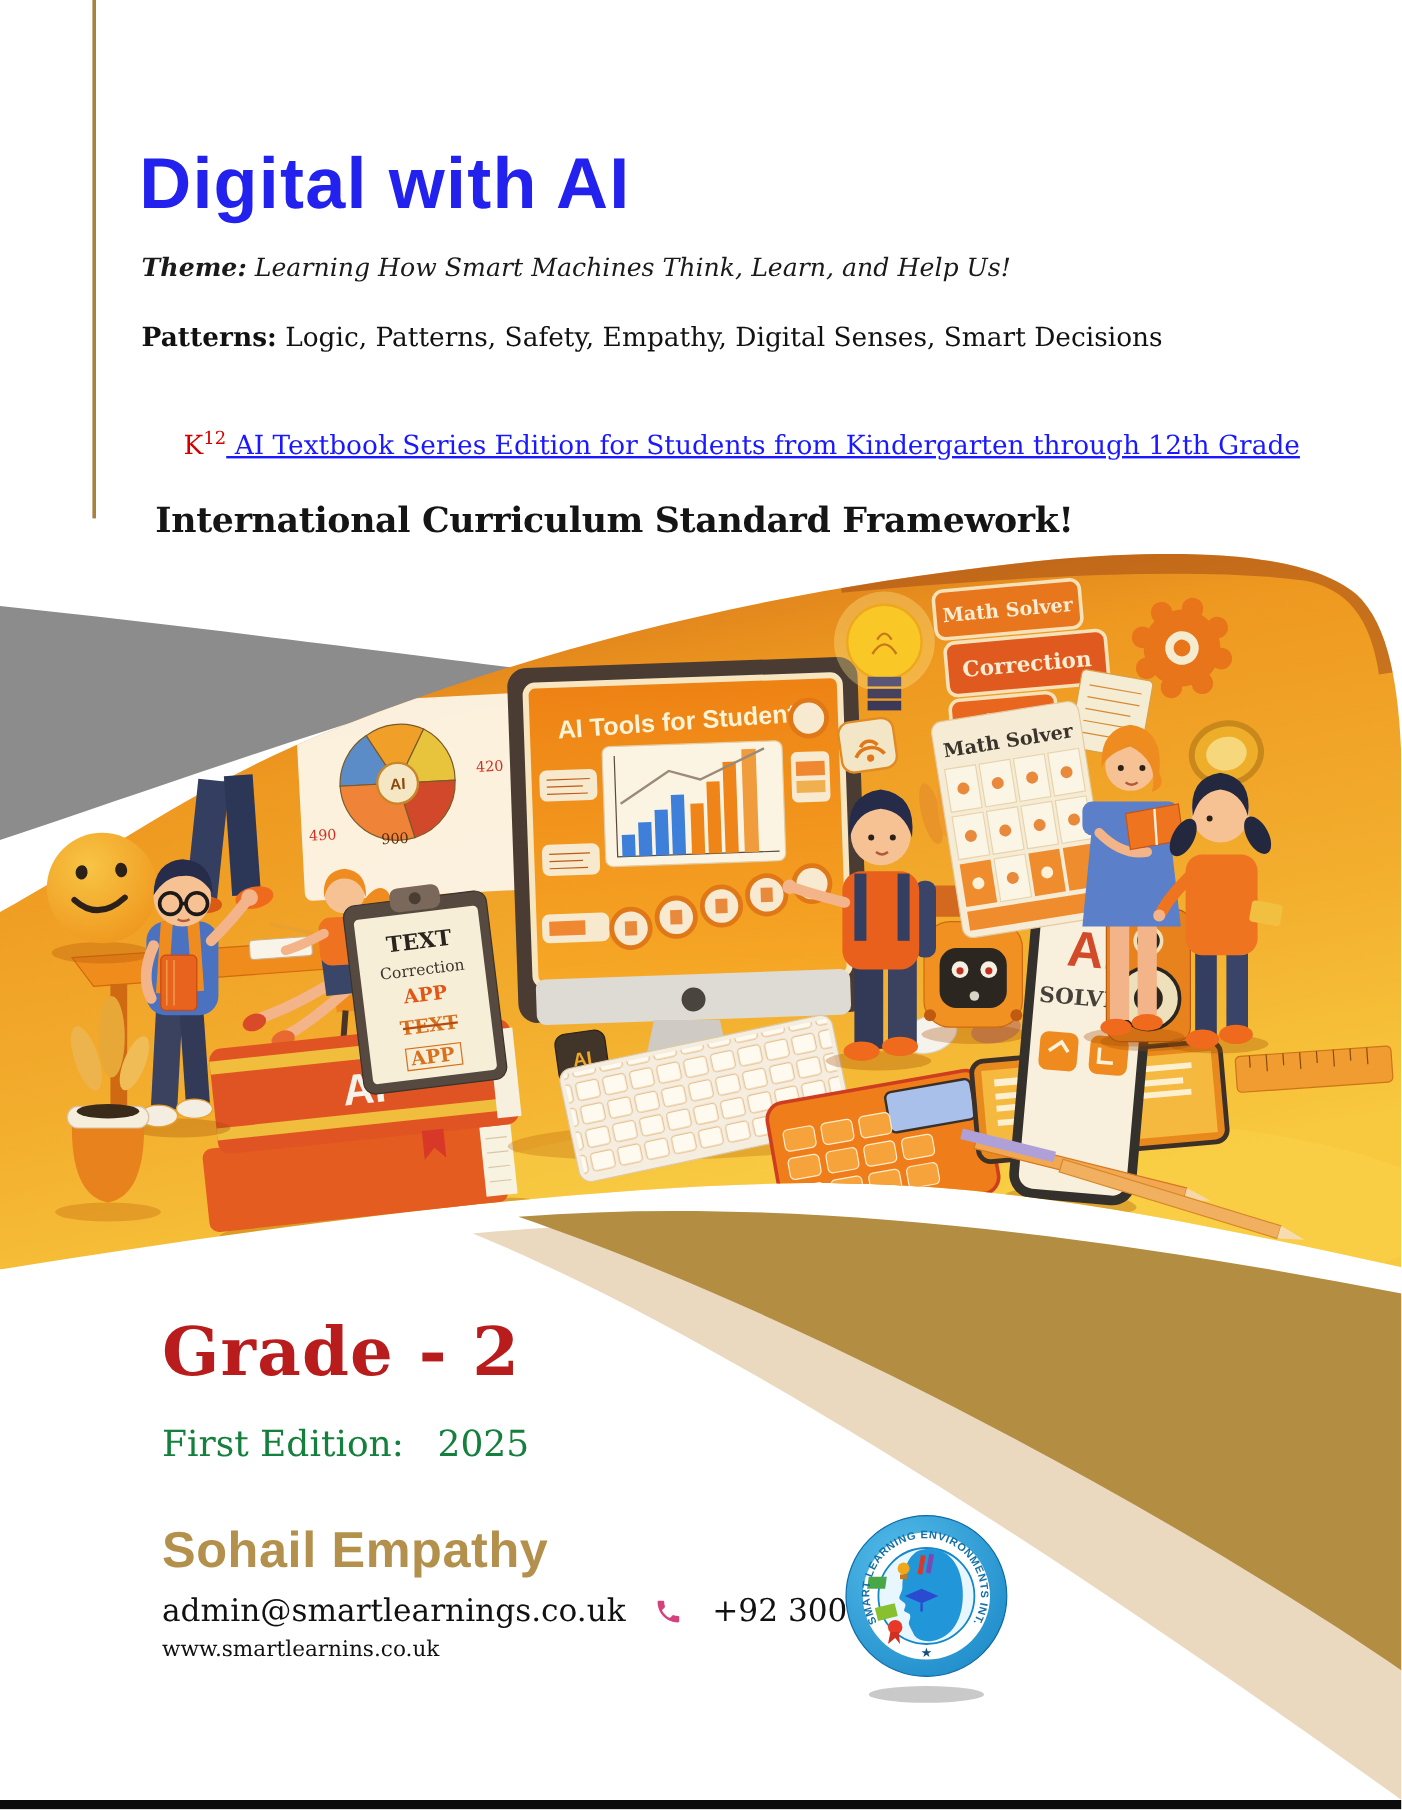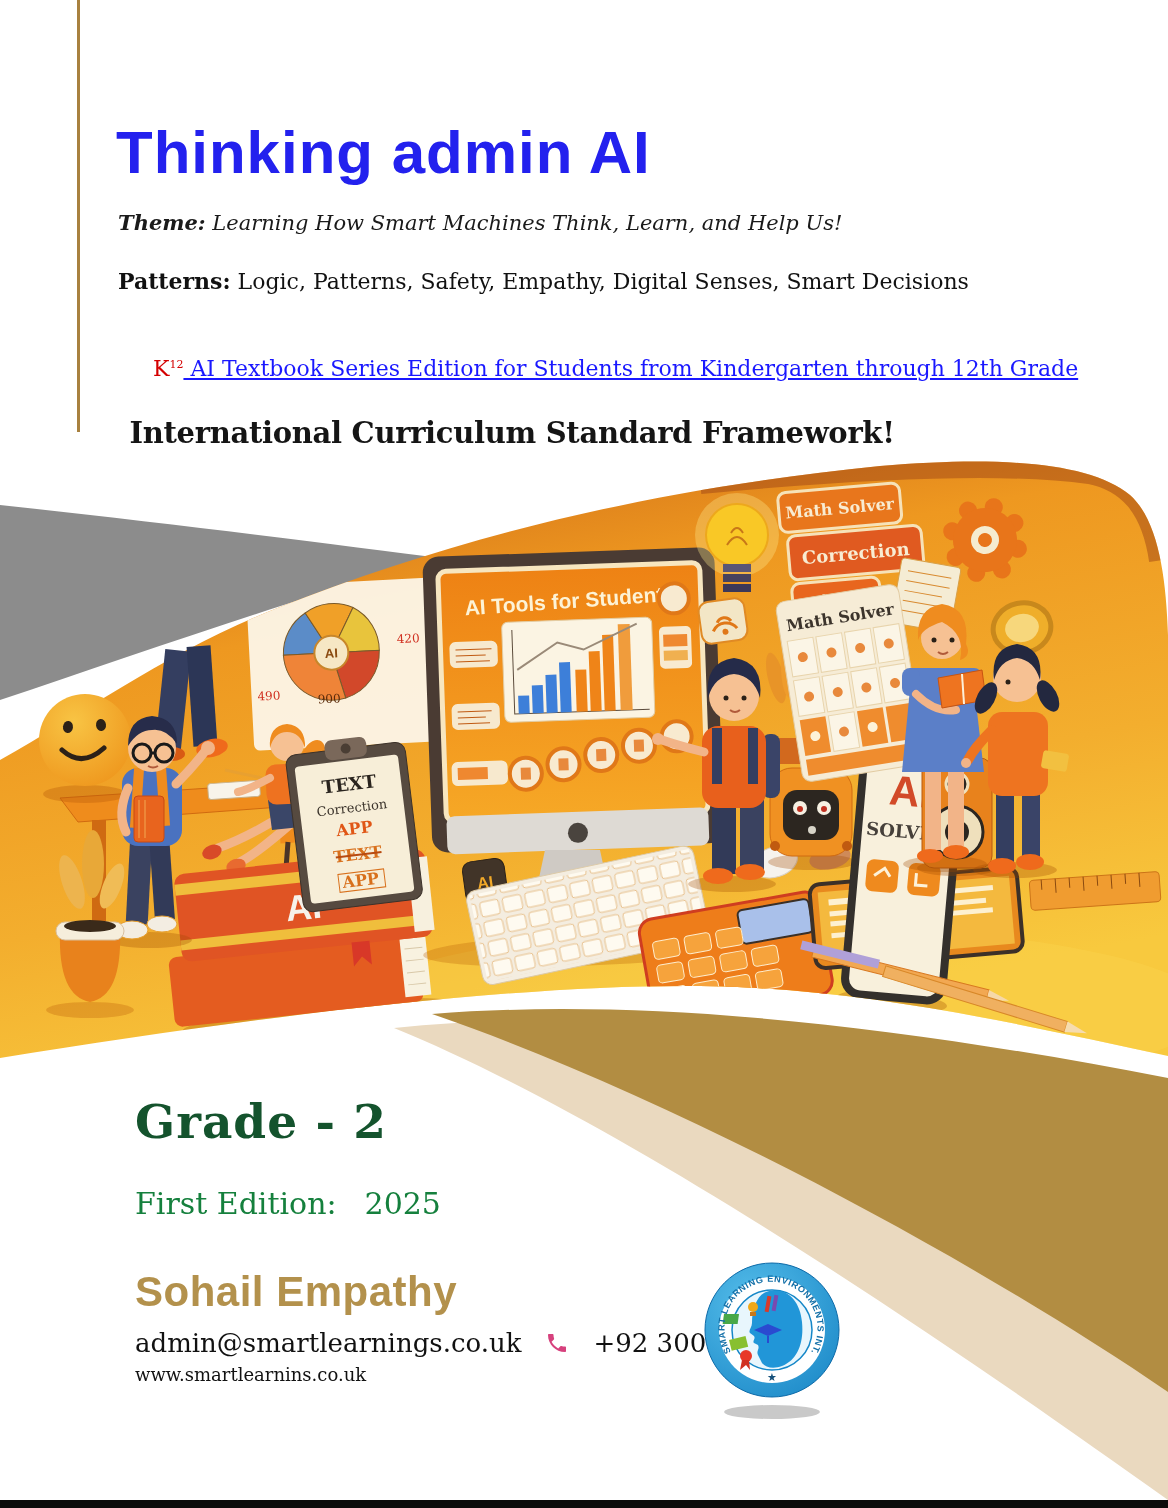--- a/index.html
+++ b/index.html
@@ -8,25 +8,25 @@
   .abs{position:absolute;}
   .decor{position:absolute;left:0;top:0;width:1168px;height:1508px;}
   .title{left:116px;top:118px;font-family:"Liberation Sans",sans-serif;font-weight:bold;
          font-size:60px;color:#2321ee;letter-spacing:1px;}
   .theme{left:118px;top:210px;font-size:21px;font-style:italic;color:#1a1a1a;}
   .theme b{font-weight:bold;}
   .subskills{left:118px;top:268px;font-size:22px;color:#111;}
   .subskills b{font-weight:bold;}
   .series{left:153px;top:356px;font-size:22px;}
   .series .k{color:#d40000;}
-  .series sup{color:#d40000;font-size:11px;}
+  .series sup{color:#d40000;font-size:15px;}
   .series-link{color:#1a18ff;text-decoration:underline;cursor:pointer;white-space:pre;}
   .framework{left:0;top:416px;width:1024px;text-align:center;font-size:29px;font-weight:bold;
              color:#151515;letter-spacing:-0.3px;}
-  .grade{left:135px;top:1094px;font-size:47px;font-weight:bold;color:#14532d;letter-spacing:1px;}
+  .grade{left:135px;top:1094px;font-size:56px;font-weight:bold;color:#b91c1c;letter-spacing:1px;}
   .edition{left:135px;top:1186px;font-size:30px;color:#15803d;}
   .edition .year{margin-left:28px;}
   .author{left:135px;top:1268px;font-family:"Liberation Sans",sans-serif;font-weight:bold;
           font-size:42px;color:#b3914c;letter-spacing:0.5px;}
   .contact{left:135px;top:1328px;font-size:26px;color:#111;display:flex;align-items:center;gap:24px;}
   .website{left:135px;top:1364px;font-size:18px;color:#111;}
   .phone-ic{width:24px;height:24px;display:inline-block;}
 </style>
 </head>
 <body>
@@ -450,21 +450,21 @@
     <ellipse cx="93" cy="864" rx="11" ry="34" fill="#e8a838"></ellipse>
     <ellipse cx="112" cy="886" rx="9" ry="24" fill="#f0bc56" transform="rotate(22 112 886)"></ellipse>
     <path d="M60,932 Q58,996 90,1002 Q122,996 120,932 Z" fill="#e8821c"></path>
     <rect x="56" y="922" width="68" height="18" rx="9" fill="#f6eedc" stroke="#d8c0a0"></rect>
     <ellipse cx="90" cy="926" rx="26" ry="6" fill="#3a2a1a"></ellipse>
   </g>
 
   <rect x="0" y="1500" width="1168" height="8" fill="#0b0b0b"></rect>
 </svg>
 
-<div class="abs title">Thinking admin AI</div>
+<div class="abs title">Digital with AI</div>
 
 <div class="abs theme"><b>Theme:</b><span> Learning How Smart Machines Think, Learn, and Help Us!</span></div>
 
 <div class="abs subskills"><b>Patterns:</b><span> Logic, Patterns, Safety, Empathy, Digital Senses, Smart Decisions</span></div>
 
 <div class="abs series"><span class="k">K</span><sup>12</sup><span class="series-link"> AI Textbook Series Edition for Students from Kindergarten through 12th Grade</span></div>
 
 <div class="abs framework">International Curriculum Standard Framework!</div>
 
 <div class="abs grade">Grade - 2</div>

